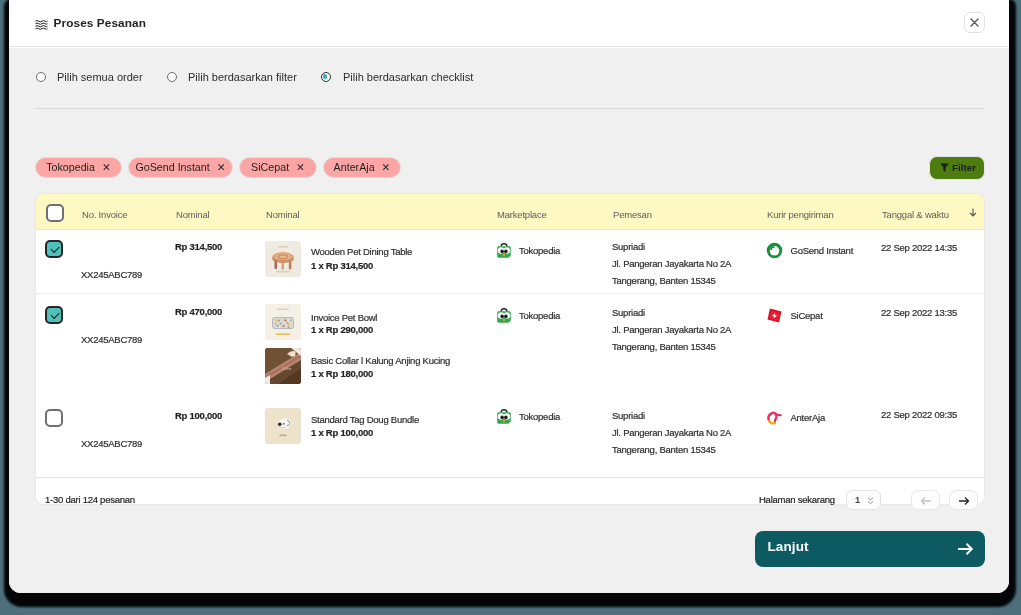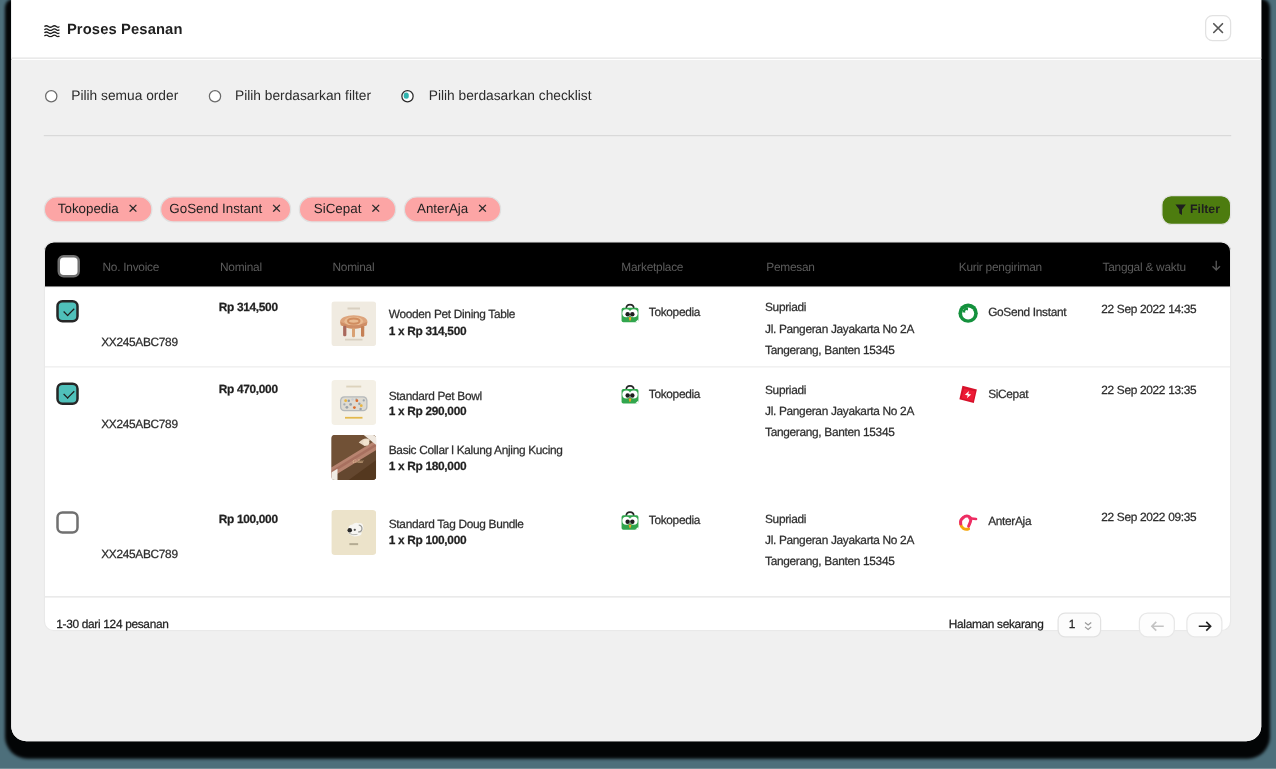--- a/index.html
+++ b/index.html
@@ -31,21 +31,21 @@
 
 
 .chips { position:absolute; left:26px; top:109px; height:22px; }
 .chip { position:absolute; top:0; height:21px; background:#fca5a5; border:1px solid #e0e0e0; border-radius:11px; font-size:10.7px; color:#1f1f1f; white-space:nowrap; line-height:19px; text-align:center; }
 .chip .x { color:#2a2a2a; margin-left:7px; font-size:10.5px; }
 .filterbtn { position:absolute; right:24px; top:107.5px; width:56px; height:24px; background:#4d7c0f; border:1px solid #e4e4e4; border-radius:8px; }
 .filterbtn .ft { position:absolute; left:22px; top:5px; font-size:9.8px; font-weight:bold; color:#1f1f1f; }
 
 
 .card { position:absolute; left:26px; top:145px; width:950px; height:312px; background:#fff; border:1px solid #e9e9e9; border-radius:8px; }
-.thead { position:absolute; left:-1px; top:-1px; width:950px; height:37px; background:#000000; border:1px solid #e9e9e9; border-bottom:1px solid #e4e4e4; border-radius:8px 8px 0 0; font-size:9.5px; letter-spacing:-0.2px; color:#5c5c5c; }
+.thead { position:absolute; left:-1px; top:-1px; width:950px; height:37px; background:#fef9c3; border:1px solid #e9e9e9; border-bottom:1px solid #e4e4e4; border-radius:8px 8px 0 0; font-size:9.5px; letter-spacing:-0.2px; color:#5c5c5c; }
 .thead span { position:absolute; top:15px; white-space:nowrap; }
 .cb { position:absolute; width:18px; height:18px; border:2px solid #707070; border-radius:5px; background:#fff; }
 .cb.on { background:#4fc0ba; border-color:#262626; }
 .cb.on::after { content:""; position:absolute; left:3.6px; top:3.8px; width:7px; height:3.6px; border-left:1.6px solid #1e1e1e; border-bottom:1.6px solid #1e1e1e; transform:rotate(-45deg); }
 
 .trow { position:absolute; left:0; width:948px; font-size:9.5px; letter-spacing:-0.25px; color:#2e2e2e; -webkit-text-stroke:0.2px #2e2e2e; }
 .trow .inv { position:absolute; left:45px; white-space:nowrap;margin-top:28px; }
 .trow .nom { position:absolute; left:139px; font-weight:bold; color:#1f1f1f; white-space:nowrap; }
 .pimg { position:absolute; left:229px; width:36px; height:36px; border-radius:3px; overflow:hidden; }
 .pname { position:absolute; left:275px; white-space:nowrap; color:#2e2e2e; }
@@ -202,21 +202,21 @@
               <circle cx="11.5" cy="16.5" r="1.1" fill="#e9b53e"></circle>
               <circle cx="15.5" cy="19.5" r="1.1" fill="#9aa2a8"></circle>
               <circle cx="20.5" cy="16.5" r="1.1" fill="#de6a28"></circle>
               <circle cx="24" cy="20.5" r="1.1" fill="#e9b53e"></circle>
               <circle cx="12.5" cy="21.8" r="1.1" fill="#9aa2a8"></circle>
               <circle cx="18.5" cy="22" r="1.1" fill="#de6a28"></circle>
               <circle cx="23.5" cy="23.2" r="1" fill="#9aa2a8"></circle>
               <circle cx="17" cy="15.5" r="1" fill="#c8cdd2"></circle>
               <rect x="11" y="29.5" width="14" height="1.4" fill="#e3b84c"></rect>
             </svg></div>
-        <div class="pname" style="top:18px;">Standard Pet Bowl</div>
+        <div class="pname" style="top:18px;">Invoice Pet Bowl</div>
         <div class="pprice" style="top:30px;">1 x Rp 290,000</div>
         <div class="pimg" style="top:54px;"><svg width="36" height="36" viewBox="0 0 36 36">
               <rect width="36" height="36" fill="#64472f"></rect>
               <path d="M0 0 L36 0 L36 10 L0 26 Z" fill="#715136"></path>
               <path d="M14 36 L36 36 L36 20 Z" fill="#54381f"></path>
               <path d="M0 26 L36 4 L36 12 L0 34 Z" fill="#c08a77" opacity="0.9"></path>
               <path d="M0 28.5 L36 6.5 L36 9 L0 31 Z" fill="#a8705f"></path>
               <path d="M26 0 L36 0 L36 8 Z" fill="#efe8df"></path>
               <path d="M22 6 Q27 1 31 4 L27 9 Z" fill="#e8d8c4"></path>
               <circle cx="28" cy="6" r="2.5" fill="#f2e4ce"></circle>
@@ -287,14 +287,20 @@
             </svg>
         </div>
         <div class="pagerbtn" style="left:912.5px;">
           <svg style="position:absolute; left:8px; top:4.5px;" width="12" height="10" viewBox="0 0 12 10">
               <path d="M1 5 L10.5 5 M7 1.5 L10.5 5 L7 8.5" fill="none" stroke="#222" stroke-width="1.3"></path>
             </svg>
         </div>
       </div>
     </div>
 
+    <div class="lanjut">
+      <span class="lt">Lanjut</span>
+      <svg style="position:absolute; right:12px; top:10.5px;" width="16" height="14" viewBox="0 0 16 14">
+          <path d="M1 7 L14.5 7 M9.5 1.8 L14.8 7 L9.5 12.2" fill="none" stroke="#fff" stroke-width="1.9"></path>
+        </svg>
+    </div>
   </div>
 </div>
 
 </body></html>

